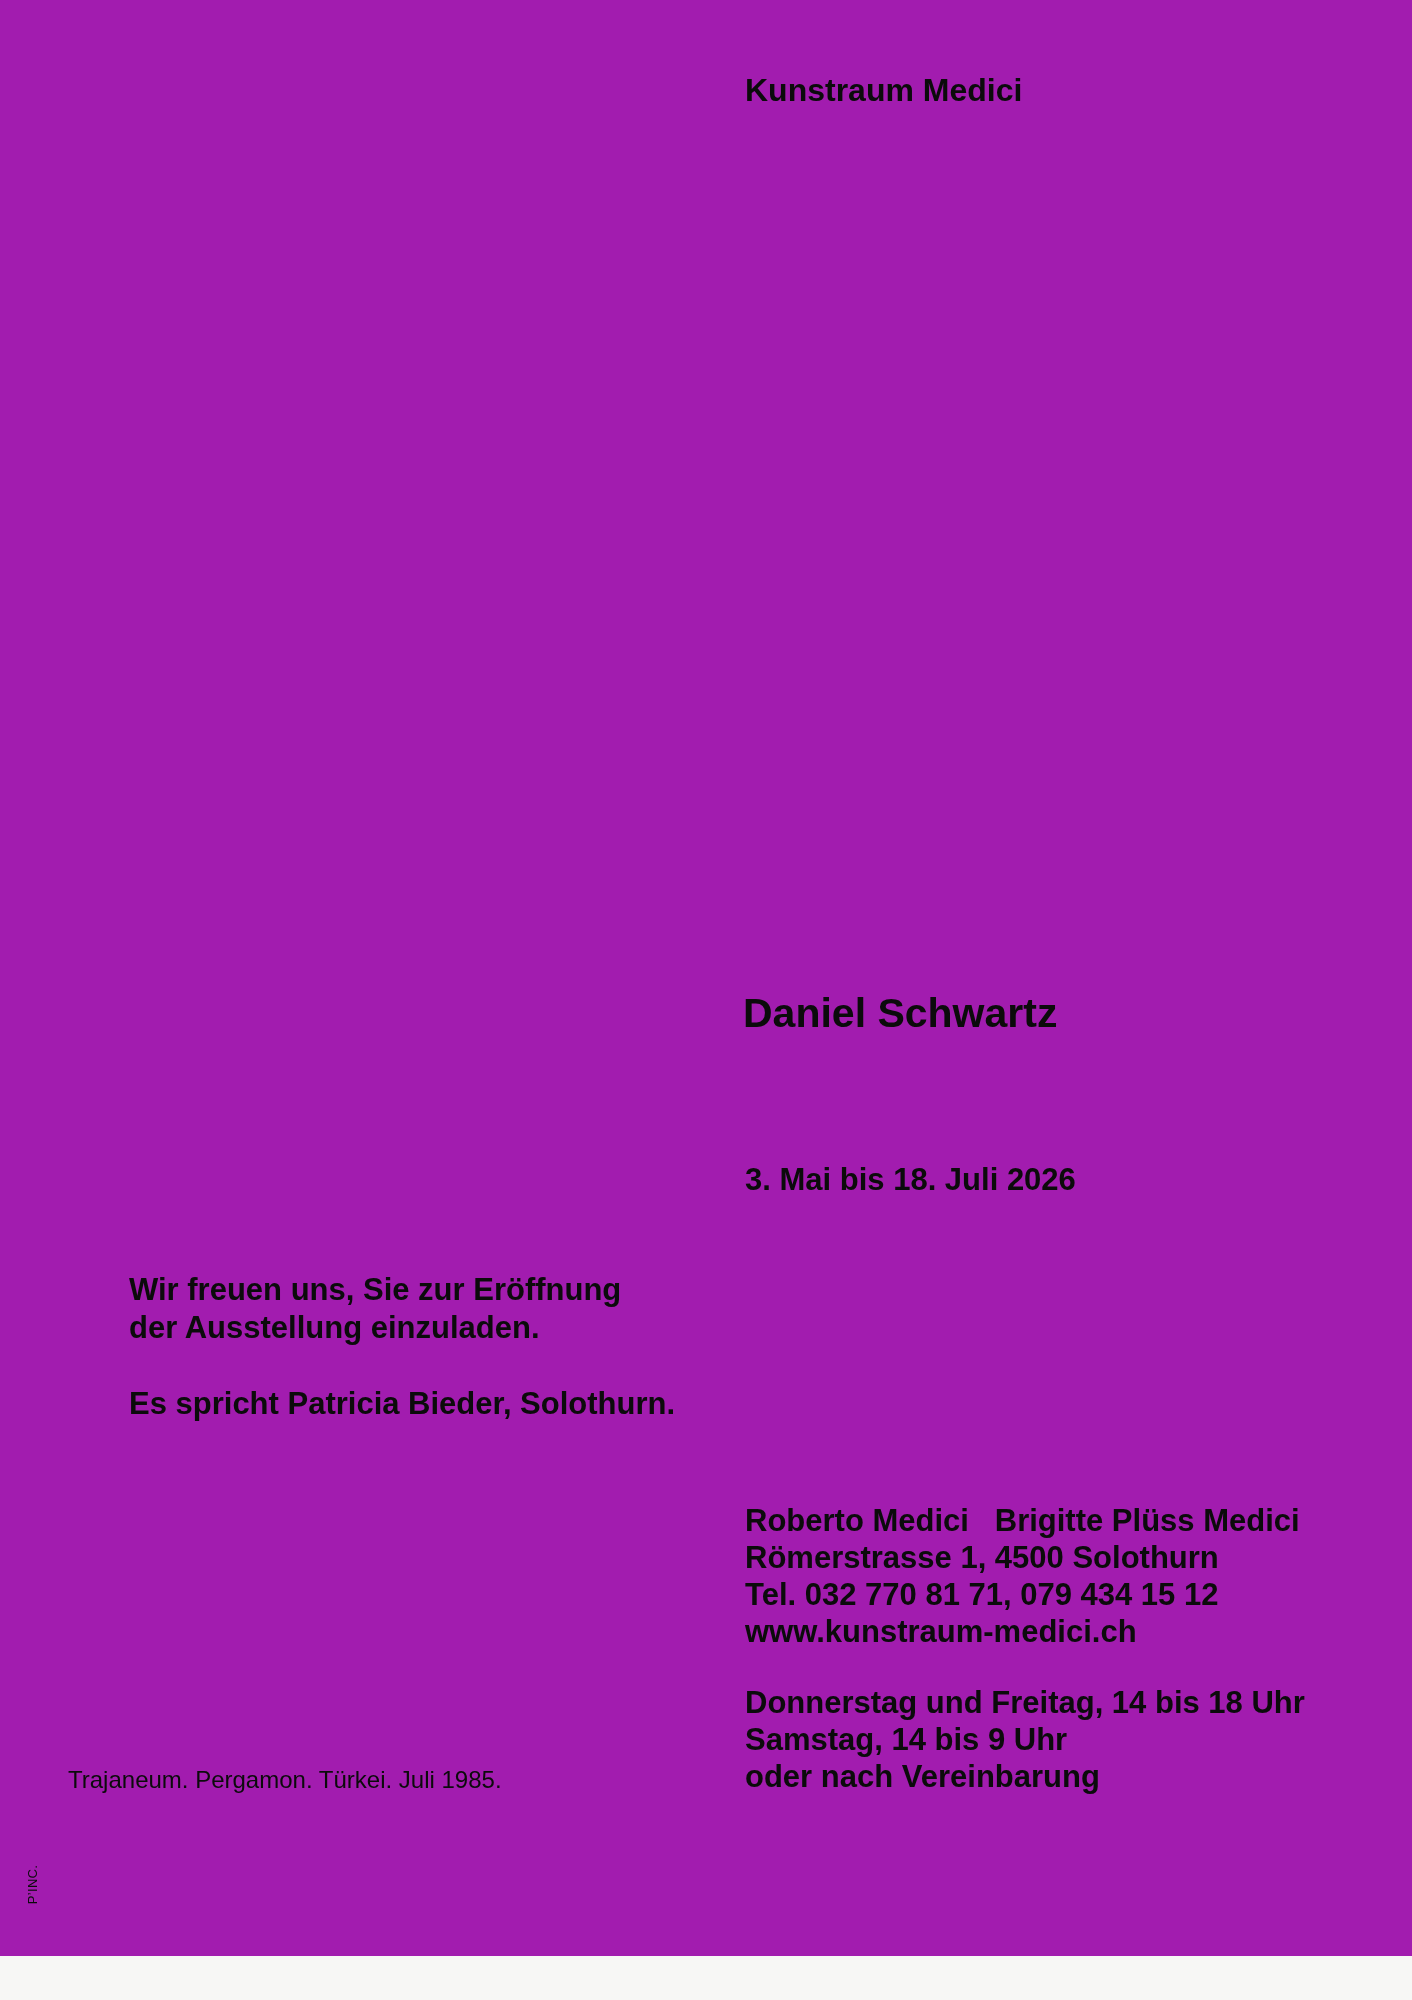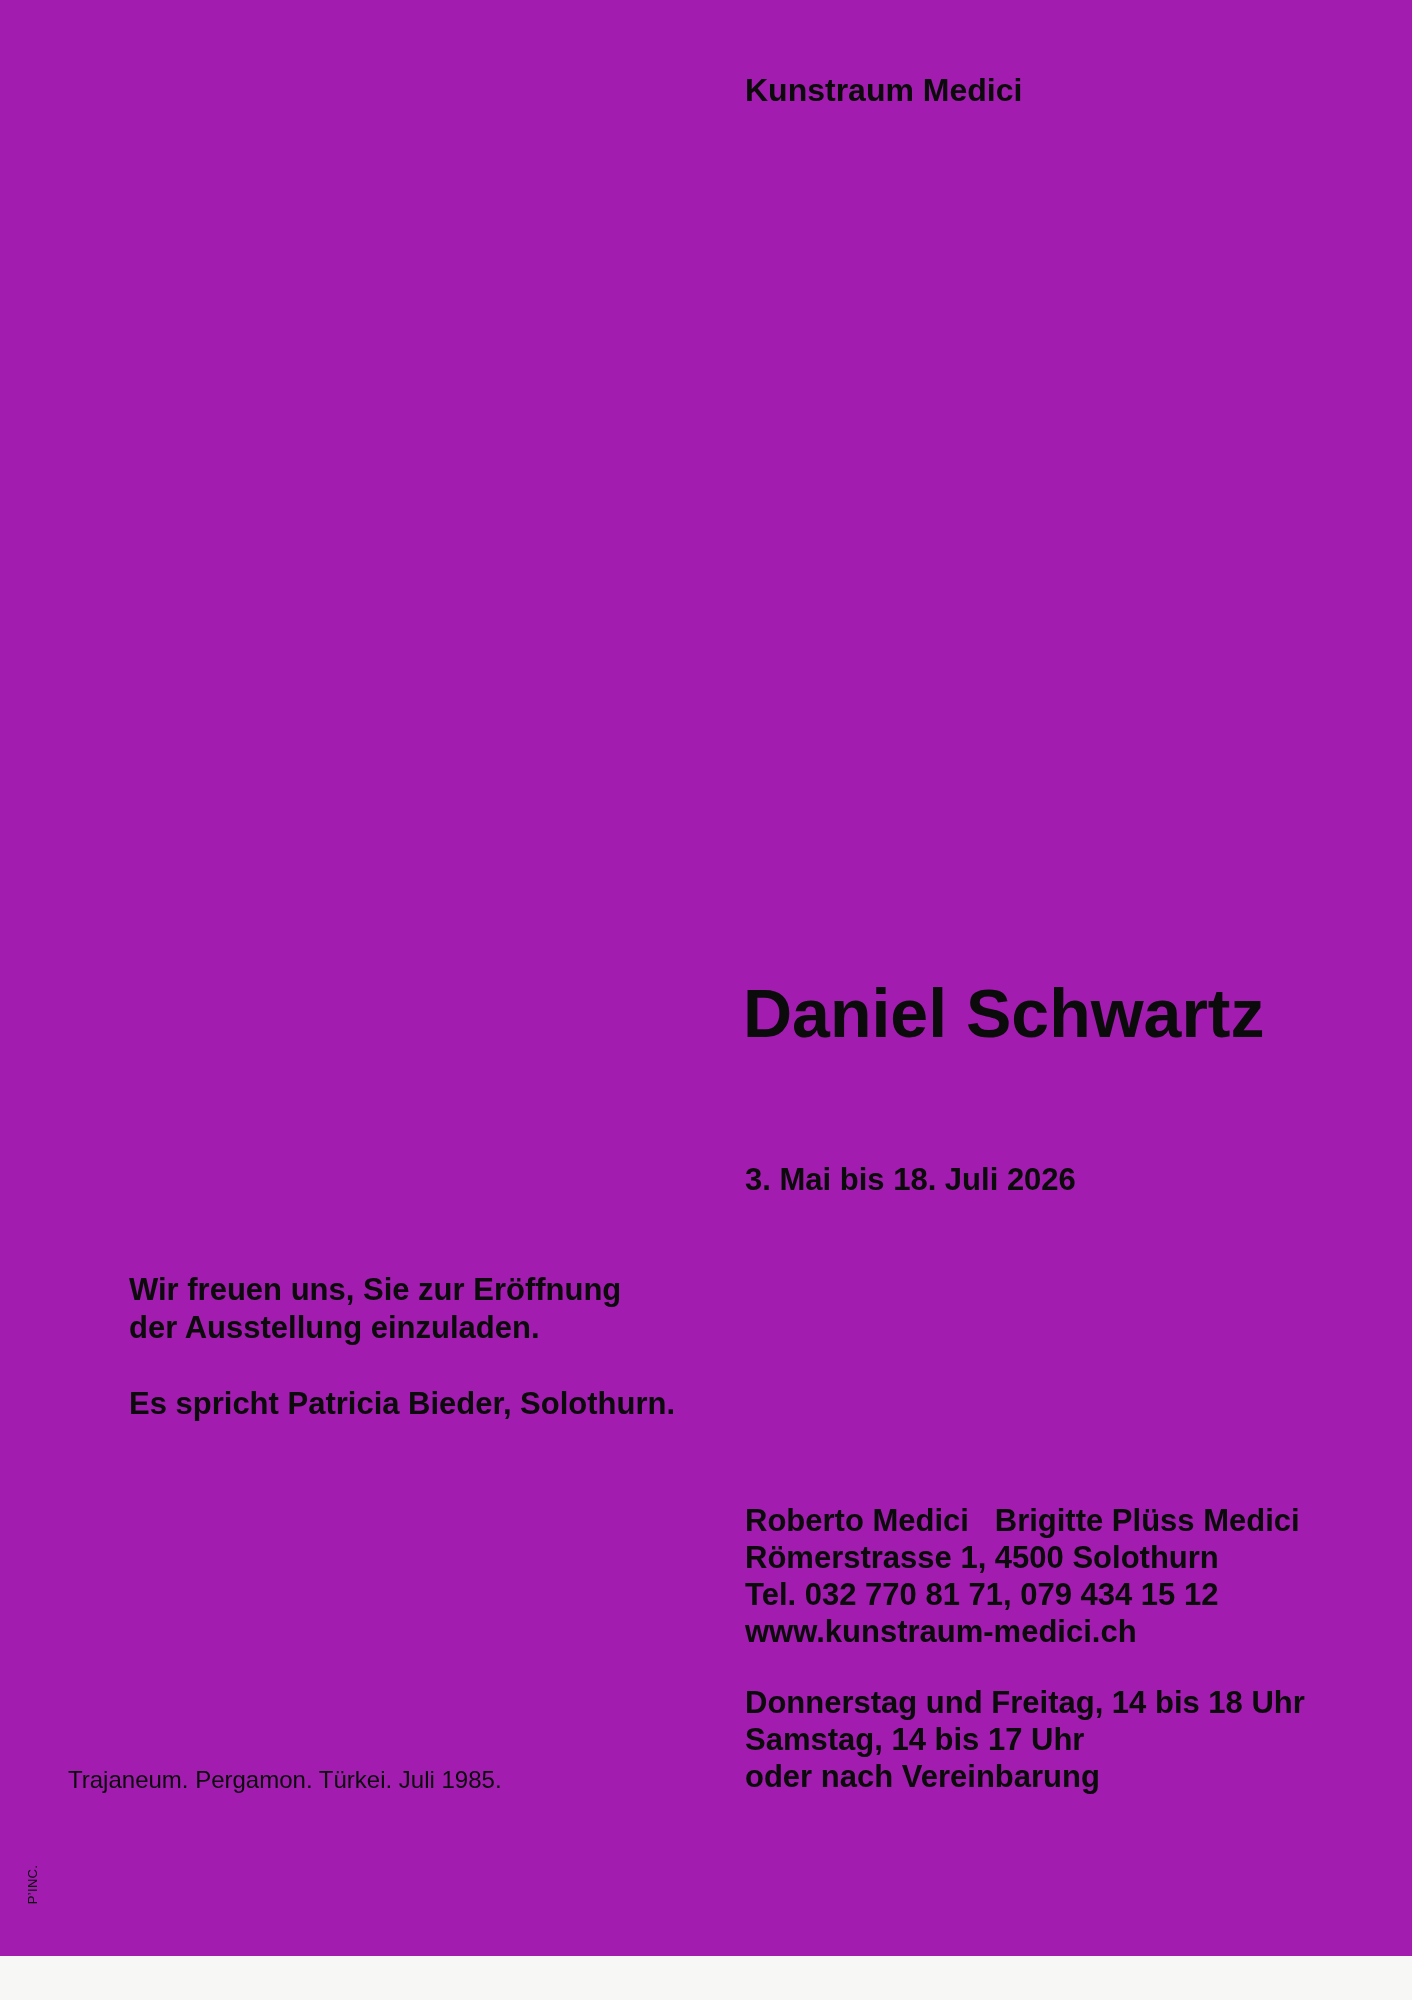--- a/index.html
+++ b/index.html
@@ -29,21 +29,21 @@
     top: 71px;
     font-weight: 700;
     font-size: 32px;
     line-height: 38px;
   }
   .title {
     left: 743px;
     top: 980px;
     margin: 0;
     font-weight: 700;
-    font-size: 68px;
+    font-size: 41px;
     line-height: 66px;
     letter-spacing: 0;
   }
   .subtitle {
     left: 745px;
     top: 1051px;
   }
   .dates {
     left: 745px;
     top: 1161px;
@@ -102,21 +102,21 @@
 
   <div class="abs contact-block b31">
     <div class="line">Roberto Medici   Brigitte Plüss Medici</div>
     <div class="line">Römerstrasse 1, 4500 Solothurn</div>
     <div class="line">Tel. 032 770 81 71, 079 434 15 12</div>
     <div class="line">www.kunstraum-medici.ch</div>
   </div>
 
   <div class="abs hours-block b31">
     <div class="line">Donnerstag und Freitag, 14 bis 18 Uhr</div>
-    <div class="line">Samstag, 14 bis 17 Uhr</div>
+    <div class="line">Samstag, 14 bis 9 Uhr</div>
     <div class="line">oder nach Vereinbarung</div>
   </div>
 
   <div class="abs caption line">Trajaneum. Pergamon. Türkei. Juli 1985.</div>
 
   <div class="abs imprint">P’INC.</div>
 
 </div>
 
 </body></html>

